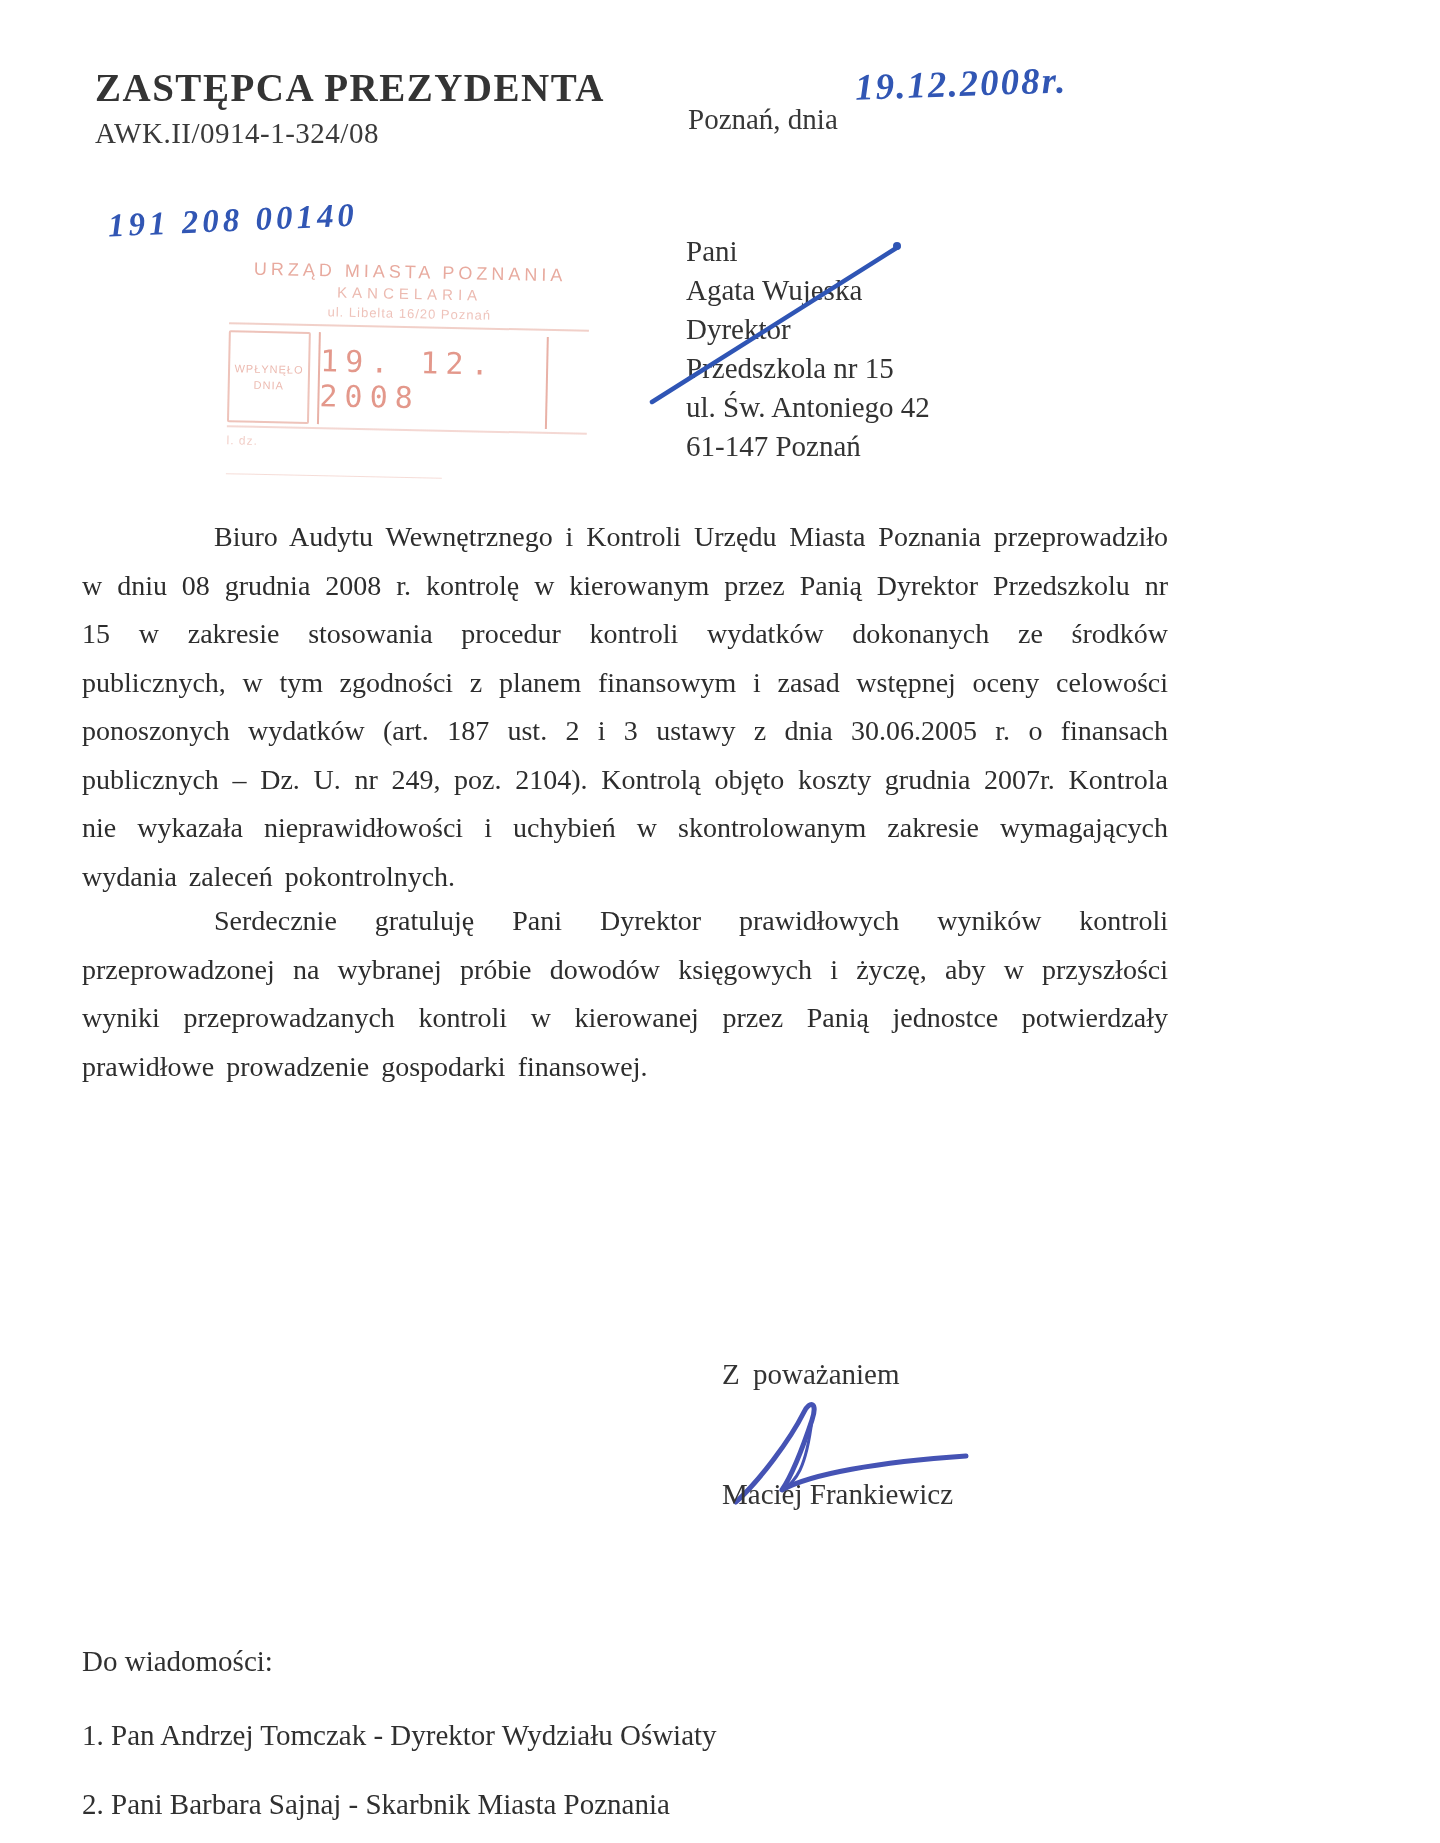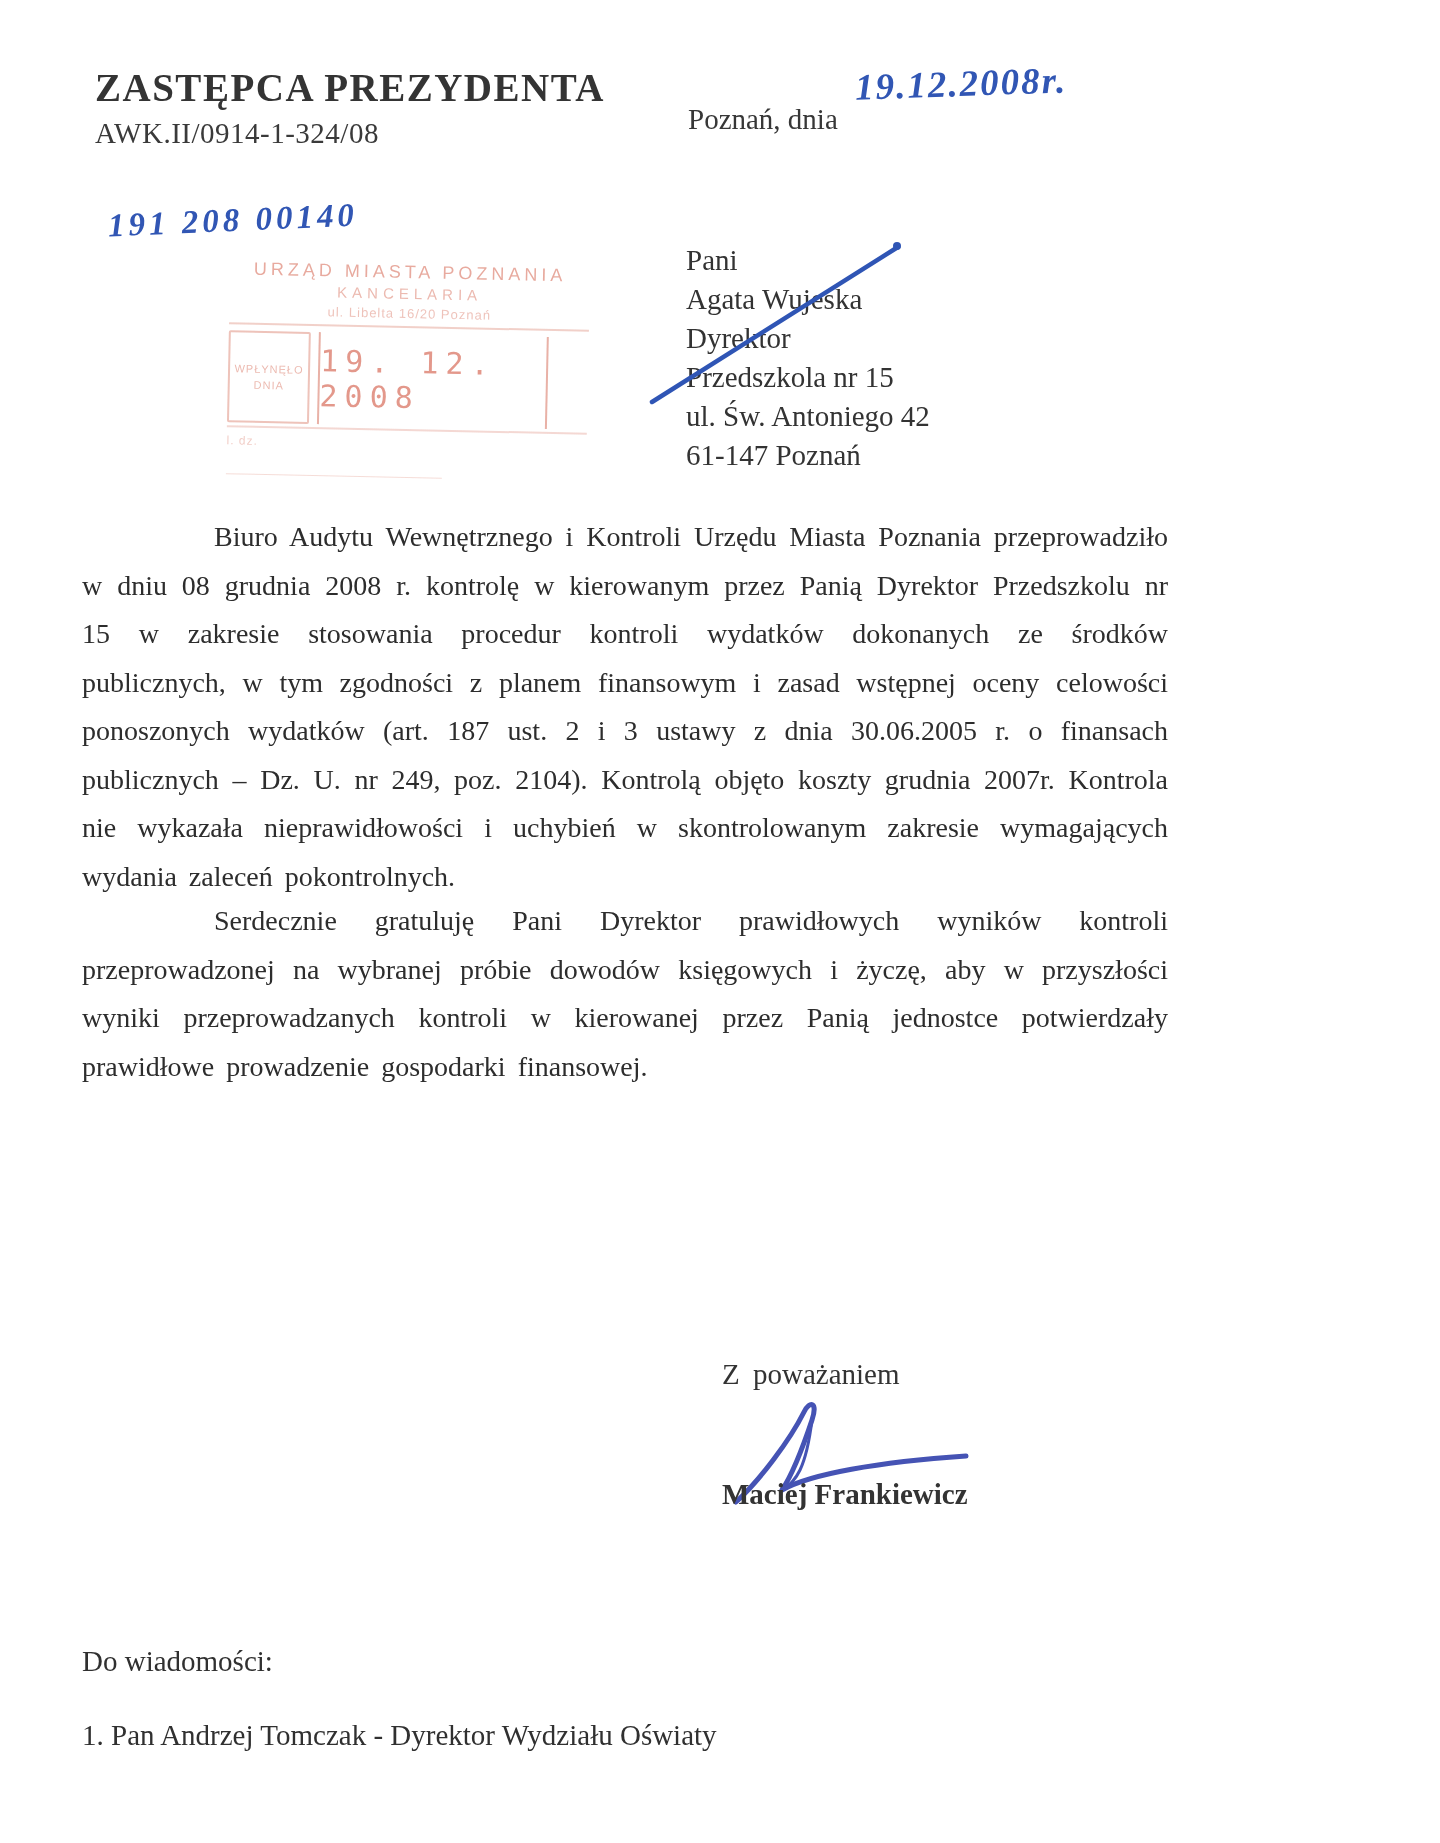--- a/index.html
+++ b/index.html
@@ -62,34 +62,34 @@
     width:40px;display:flex;align-items:center;justify-content:center;
     font-family:"Liberation Sans",sans-serif;font-size:10px;opacity:.45;
   }
   .stamp .foot{
     margin-top:6px;font-family:"Liberation Sans",sans-serif;
     font-size:12px;opacity:.5;letter-spacing:1px;
   }
   .stamp .footline{border-top:2px solid #e09384;opacity:.45;margin-top:3px;}
   .stamp .footline2{border-top:1px solid #e09384;opacity:.4;margin-top:26px;width:60%;}
   
-  .recipient{position:absolute;left:686px;top:241px;font-size:29px;line-height:39px;color:#333;}
+  .recipient{position:absolute;left:686px;top:232px;font-size:29px;line-height:39px;color:#333;}
   .check-line{position:absolute;left:640px;top:232px;pointer-events:none;}
   
   .body-text{
     position:absolute;left:82px;width:1086px;
     font-size:28px;line-height:48.5px;color:#2d2d2d;
     text-align:justify;
   }
   .p1{top:513px;}
   .p2{top:897px;}
   .body-text p{margin:0;text-indent:132px;word-spacing:5px;}
   .closing-val{position:absolute;left:722px;top:1358px;font-size:29px;color:#333;word-spacing:6px;}
   .signature{position:absolute;left:718px;top:1398px;}
-  .signer{position:absolute;left:722px;top:1478px;font-size:29px;color:#333;font-weight:bold;}
+  .signer{position:absolute;left:722px;top:1478px;font-size:29px;color:#333;}
   
   .cc{position:absolute;left:82px;top:1645px;font-size:29px;color:#303030;}
   .cc .cc-label{margin-bottom:34px;}
   .cc .cc-item{margin-bottom:22px;line-height:47px;}
 </style>
 </head>
 <body>
 
 <div class="page">
 
@@ -147,15 +147,16 @@
   <svg class="signature" width="300" height="110" viewBox="0 0 300 110">
     <path d="M 18 104 C 42 82, 72 42, 86 14 C 92 2, 100 4, 94 22 C 84 52, 72 80, 64 92 C 92 76, 160 64, 248 58" fill="none" stroke="#4553b4" stroke-width="5" stroke-linecap="round" stroke-linejoin="round"></path>
     <path d="M 64 92 C 78 84, 88 70, 94 22" fill="none" stroke="#4553b4" stroke-width="3" stroke-linecap="round"></path>
   </svg>
 
   <div class="signer">Maciej Frankiewicz</div>
 
   <div class="cc">
     <div class="cc-label">Do wiadomości:</div>
     <div class="cc-item">1. Pan  Andrzej Tomczak - Dyrektor  Wydziału Oświaty</div>
+    <div class="cc-item">2. Pani  Barbara Sajnaj - Skarbnik  Miasta Poznania</div>
   </div>
 
 </div>
 
 </body></html>

